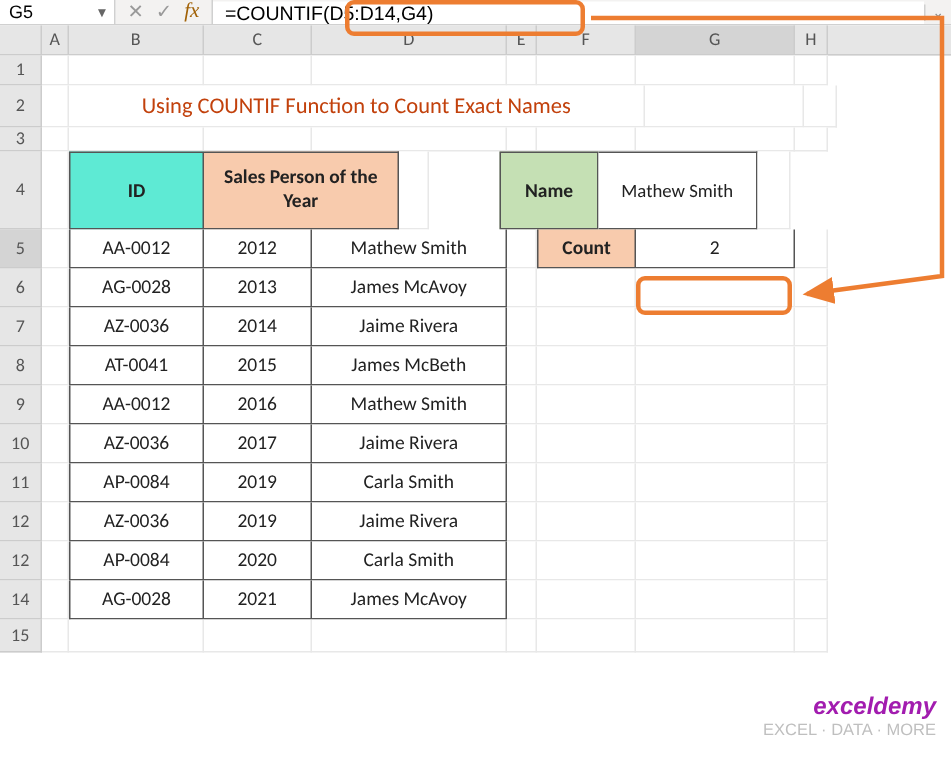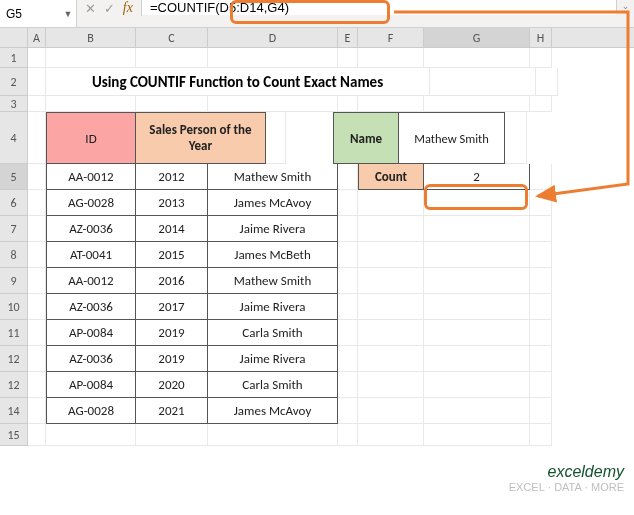--- a/index.html
+++ b/index.html
@@ -8,24 +8,24 @@
       font-size: 13px;
       background: #fff;
       width: 634px;
       height: 515px;
       overflow: hidden;
       position: relative;
     }
     
     .formula-bar {
       display: flex;
-      align-items: flex-start;
+      align-items: center;
       background: #f3f2f1;
       border-bottom: 1px solid #d0d0d0;
-      height: 28px;
+      height: 17px;
     }
     .name-box {
       display: flex;
       align-items: center;
       border-right: 1px solid #d0d0d0;
       background: #fff;
       height: 100%;
     }
     .name-box input {
       border: none;
@@ -134,30 +134,30 @@
 
     .r1 { height: 20px; }
     .r2 { height: 28px; }
     .r3 { height: 16px; }
     .r4 { height: 52px; }
     .rD { height: 26px; }
     .r15 { height: 22px; }
 
     
     .title-cell {
-      font-weight: bold;
-      color: #000000;
+      font-weight: normal;
+      color: #c2410c;
       font-size: 15px;
     }
     .tb-b { border-bottom: 1px solid #555 !important; }
     .tb-r { border-right: 1px solid #555 !important; }
     .tb-l { border-left: 1px solid #555 !important; }
     .tb-t { border-top: 1px solid #555 !important; }
 
-    .hdr-id   { background: #fca5a5; font-weight: normal; }
+    .hdr-id   { background: #5eead4; font-weight: bold; }
     .hdr-year { background: #c5e0b4; font-weight: bold; }
     .hdr-sp   { background: #f8cbad; font-weight: bold; white-space: normal; text-align: center; line-height: 1.2; padding: 2px 6px;}
     .hdr-name { background: #c5e0b4; font-weight: bold; margin-left: 47px; }
     .hdr-count{ background: #f8cbad; font-weight: bold; }
 
     
     .callout1 {
       position: absolute;
       border: 3px solid #ed7d31;
       border-radius: 6px;
@@ -168,21 +168,21 @@
     .watermark {
       position: absolute;
       right: 10px;
       bottom: 22px;
       text-align: right;
       color: #bfbfbf;
       font-size: 11px;
       line-height: 1.1;
       font-family: Arial, sans-serif;
     }
-    .watermark .big { font-size: 16px; font-weight: normal; font-style: italic; color: #14532d; }
+    .watermark .big { font-size: 16px; font-weight: bold; font-style: italic; color: #a21caf; }
   </style>
 </head>
 <body>
 
 <div class="formula-bar">
   <div class="name-box">
     <input value="G5" style="">
     <span class="dd">▼</span>
   </div>
   <div class="fb-btns">

